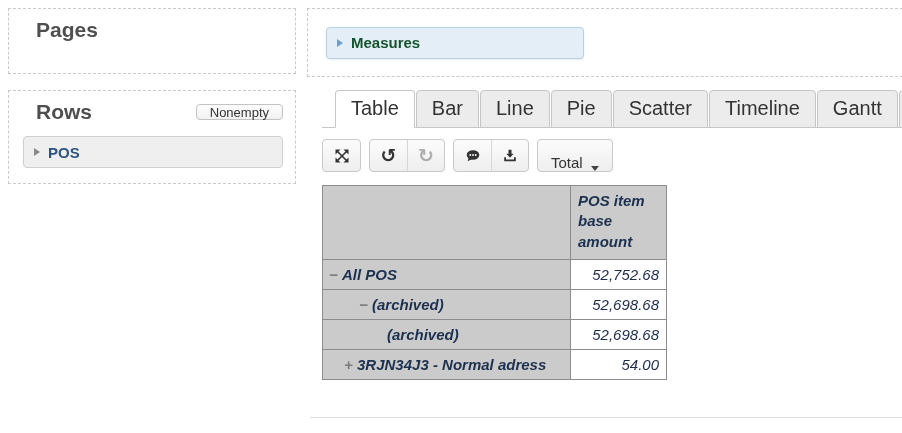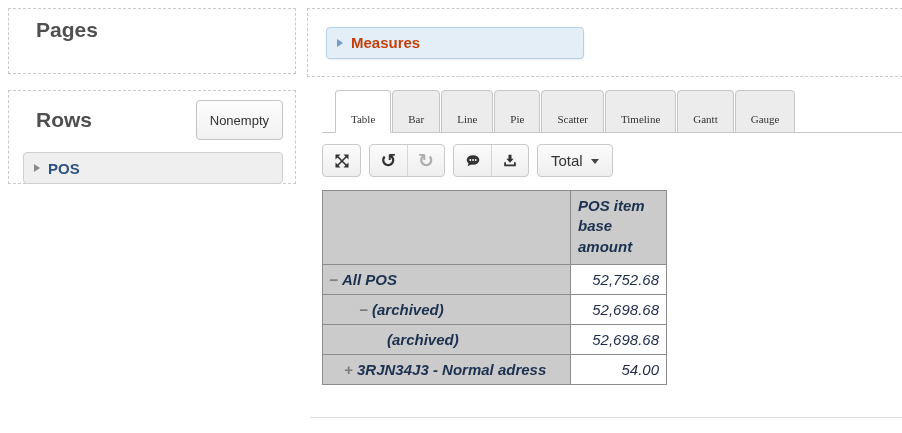--- a/index.html
+++ b/index.html
@@ -14,43 +14,43 @@
   .columns-panel { left: 307px; top: 8px; width: 601px; height: 69px; display: flex; align-items: center; padding-left: 12px; }
   .rows-panel { left: 8px; top: 90px; width: 288px; height: 94px; }
   .rows-head { display: flex; justify-content: space-between; align-items: center; padding: 9px 12px 0 27px; }
 
   .chip { display: flex; align-items: center; height: 32px; border-radius: 4px; padding-left: 10px; cursor: move; }
   .chip-label { font-size: 15px; font-weight: 700; }
   .chip-gray { background: #efefef; border: 1px solid #cfcfcf; margin: 12px 12px 0 14px; text-align: right; }
   .chip-gray .chip-label { color: #2d5380; }
   .chip-blue { background: #e4eef7; border: 1px solid #b7d0e4; width: 258px; height: 32px; margin-left: 6px;
     box-shadow: 0 1px 2px rgba(0,0,0,.08); }
-  .chip-blue .chip-label { color: #c2410c; }
+  .chip-blue .chip-label { color: #14532d; }
   .tri { width: 0; height: 0; border-top: 4.5px solid transparent; border-bottom: 4.5px solid transparent;
     border-left: 6px solid #8a8a8a; margin-right: 8px; }
   .tri.blue { border-left-color: #6f9ec9; }
 
-  .btn-nonempty { height: 40px; padding: 0 13px; font-size: 13px; color: #333;
+  .btn-nonempty { height: 16px; padding: 0 13px; font-size: 13px; color: #333;
     background: linear-gradient(#fdfdfd, #f1f1f1); border: 1px solid #c3c3c3; border-radius: 4px; cursor: pointer;
     font-family: "Liberation Sans", sans-serif; }
 
   .main { position: absolute; left: 322px; top: 90px; right: 0; }
   .tabstrip { display: flex; padding-left: 13px; border-bottom: 1px solid #c6c6c6; }
-  .tab { font-size: 11px; color: #333; background: #ececec; border: 1px solid #c6c6c6;
-    border-radius: 4px 4px 0 0; padding: 22px 15px 7px; margin-bottom: -1px; margin-right: 1px; cursor: pointer; font-family: Liberation Serif, serif; }
+  .tab { font-size: 20px; color: #333; background: #ececec; border: 1px solid #c6c6c6;
+    border-radius: 4px 4px 0 0; padding: 6px 15px 7px; margin-bottom: -1px; margin-right: 1px; cursor: pointer; }
   .tab.active { background: #fff; border-bottom-color: #fff; }
 
   .toolbar { display: flex; gap: 8px; margin-top: 11px; align-items: center; }
   .btngroup { display: flex; border: 1px solid #c9c9c9; border-radius: 4px;
     background: linear-gradient(#fcfcfc, #eeeeee); height: 33px; overflow: hidden; }
   .tbtn { width: 37px; display: flex; align-items: center; justify-content: center; cursor: pointer; background: transparent; border: none; }
   .tbtn + .tbtn { border-left: 1px solid #d6d6d6; }
   .glyph { font-size: 19px; font-weight: 700; color: #333; line-height: 1; font-family: "DejaVu Sans", sans-serif; }
   .glyph.disabled { color: #aeaeae; }
-  .btn-total { padding: 0 13px; display: flex; align-items: center; font-size: 15px; color: #333; cursor: pointer; }
+  .btn-total { padding: 0 13px; display: flex; align-items: flex-end; font-size: 15px; color: #333; cursor: pointer; }
   .caret { width: 0; height: 0; border-left: 4.5px solid transparent; border-right: 4.5px solid transparent;
     border-top: 5px solid #444; margin-left: 8px; margin-top: 2px; }
 
   table.pivot { border-collapse: collapse; table-layout: fixed; margin-top: 13px; font-size: 15px; font-style: italic; }
   .pivot th, .pivot td { border: 1px solid #8c8c8c; }
   .pivot th { background: #cbcbcb; text-align: left; vertical-align: top; padding: 5px 7px;
     color: #1c3150; font-weight: 700; line-height: 1.35; height: 74px; }
   .rowhead { background: #cbcbcb; font-weight: 700; color: #1c3150; height: 30px; padding: 3px 4px; cursor: pointer; }
   .toggle { display: inline-block; width: 13px; color: #7b7b7b; font-weight: 700; }
   .val { background: #fff; text-align: right; padding: 3px 7px; color: #1d2c49; }

